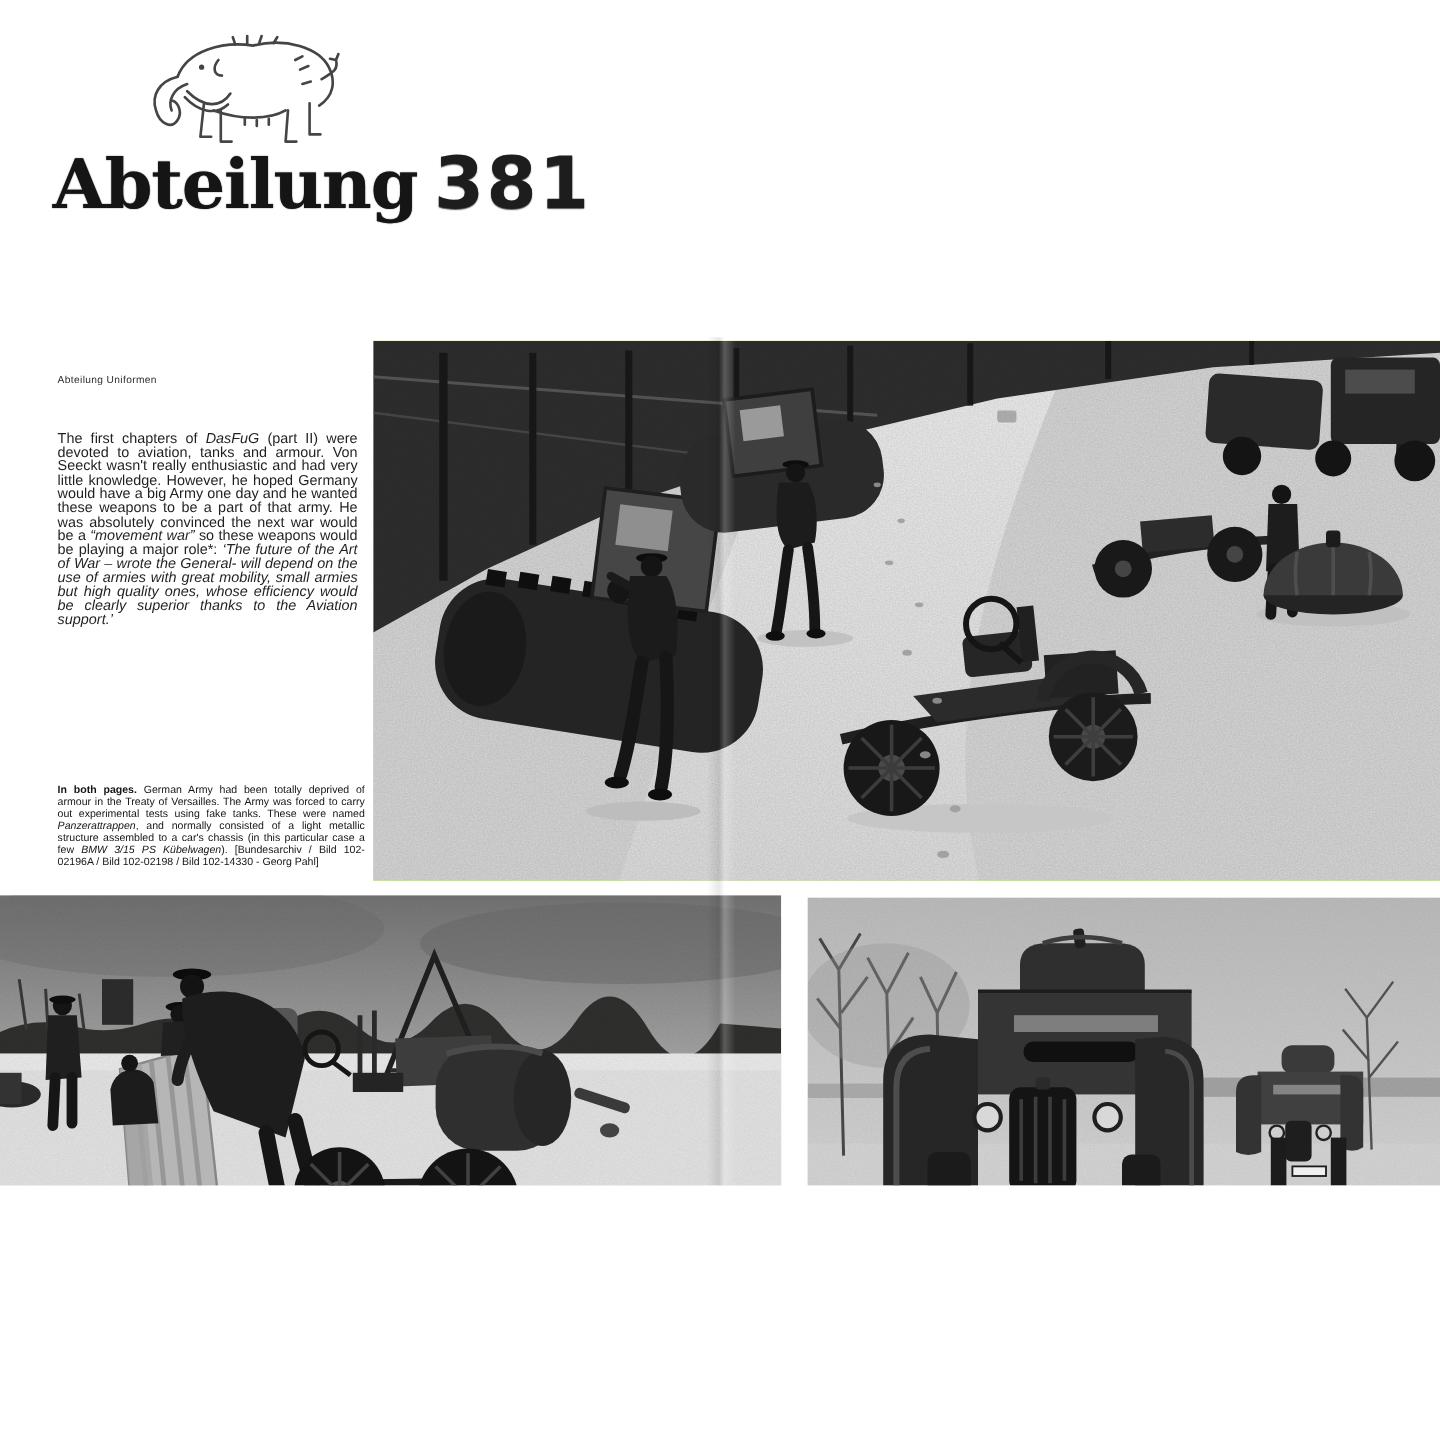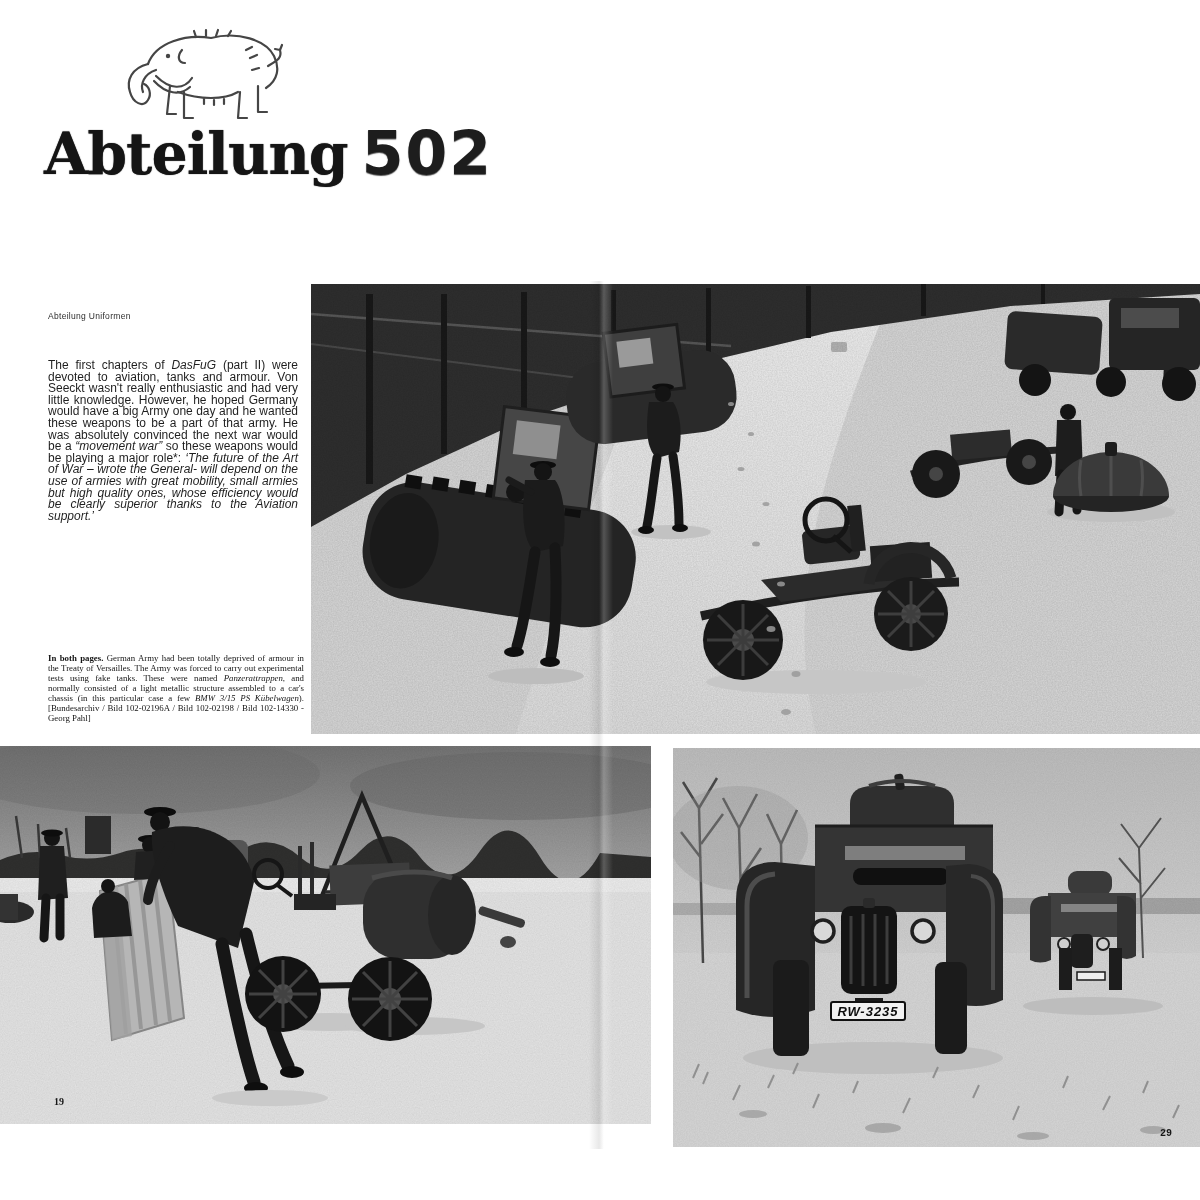--- a/index.html
+++ b/index.html
@@ -1,31 +1,31 @@
 <!DOCTYPE html>
 <html><head>
 <meta charset="utf-8">
 <style>
   html,body{margin:0;padding:0;background:#ffffff;}
-  .canvas{position:relative;width:1200px;height:1200px;background:#ffffff;overflow:hidden;
+  .canvas{position:relative;width:1200px;height:988px;background:#ffffff;overflow:hidden;
           font-family:"Liberation Sans",sans-serif;color:#222;}
   .abs{position:absolute;}
 
   
   .logo-mammoth{left:116px;top:26px;width:178px;height:102px;}
   .logo-text{left:44px;top:118px;display:flex;align-items:baseline;white-space:nowrap;}
   .logo-brand{font-family:"DejaVu Serif",serif;font-weight:bold;font-size:57px;line-height:70px;
               color:#151515;letter-spacing:-1px;text-shadow:0 0 1px #2a2a2a;}
   .logo-number{font-family:"DejaVu Sans",sans-serif;font-weight:800;font-size:60px;line-height:70px;
                color:#1d1d1d;margin-left:14px;letter-spacing:2px;text-shadow:0 1px 1px #555;}
 
   
   .section-label{left:48px;top:311px;width:250px;font-size:8.5px;letter-spacing:.3px;color:#2d2d2d;}
   .lead{left:48px;top:360px;width:250px;font-size:12px;line-height:11.6px;text-align:justify;color:#1f1f1f;}
-  .caption{left:48px;top:654px;width:256px;font-family:Liberation Serif, serif;font-size:8.8px;
+  .caption{left:48px;top:654px;width:256px;font-family:Liberation Sans, sans-serif;font-size:8.8px;
            line-height:9.95px;text-align:justify;color:#141414;}
   .seg-i{font-style:italic;}
   .seg-b{font-weight:bold;}
 
   
   .photo{overflow:hidden;background:#bef264;font-style:italic;}
   .photo svg{display:block;width:100%;height:100%;}
   .photo-top{left:311px;top:284px;width:889px;height:450px;}
   .photo-bl{left:0px;top:746px;width:651px;height:378px;}
   .photo-br{left:673px;top:748px;width:527px;height:399px;}
@@ -70,21 +70,21 @@
         <path d="M80,11 l-2,-6 M90,10 l0,-6 M100,10 l2,-6 M112,10 l3,-5"></path>
         <path d="M88,73 l0,5 M98,74 l0,5 M108,73 l0,5"></path>
         <path d="M130,24 l6,-3 M134,32 l7,-3 M136,44 l7,-2"></path>
       </g>
       <circle cx="52" cy="30" r="2.2" fill="#454545"></circle>
     </svg>
   </div>
 
   <div class="abs logo-text">
     <span class="logo-brand">Abteilung</span>
-    <span class="logo-number">502</span>
+    <span class="logo-number">381</span>
   </div>
 
   <div class="abs section-label">Abteilung Uniformen</div>
 
   <div class="abs lead"><span>The first chapters of </span><span class="seg-i">DasFuG</span><span> (part II) were devoted to aviation, tanks and armour. Von Seeckt wasn't really enthusiastic and had very little knowledge. However, he hoped Germany would have a big Army one day and he wanted these weapons to be a part of that army. He was absolutely convinced the next war would be a </span><span class="seg-i">“movement war”</span><span> so these weapons would be playing a major role*: </span><span class="seg-i">‘The future of the Art of War – wrote the General- will depend on the use of armies with great mobility, small armies but high quality ones, whose efficiency would be clearly superior thanks to the Aviation support.’</span></div>
 
   <div class="abs caption"><span class="seg-b">In both pages.</span><span> German Army had been totally deprived of armour in the Treaty of Versailles. The Army was forced to carry out experimental tests using fake tanks. These were named </span><span class="seg-i">Panzerattrappen</span><span>, and normally consisted of a light metallic structure assembled to a car's chassis (in this particular case a few </span><span class="seg-i">BMW 3/15 PS Kübelwagen</span><span>). [Bundesarchiv / Bild 102-02196A / Bild 102-02198 / Bild 102-14330 - Georg Pahl]</span></div>
 
   <div class="abs photo photo-top" title="Soldiers carrying canvas tank dummies along a snowy track; stripped car chassis and a dome turret shell beside the road">
     <svg viewBox="0 0 889 450" preserveAspectRatio="none">

